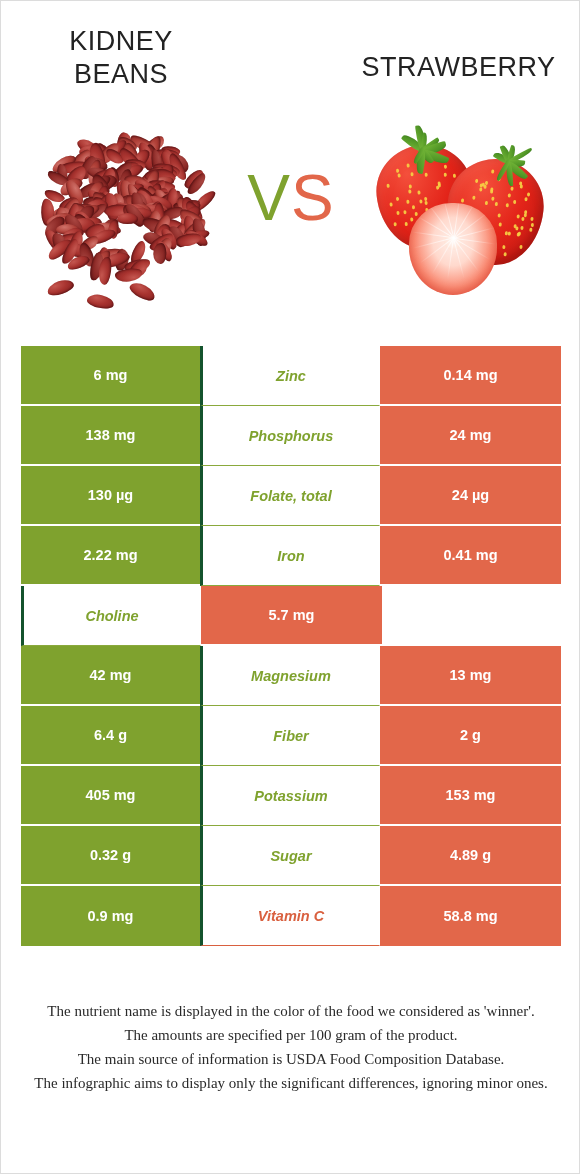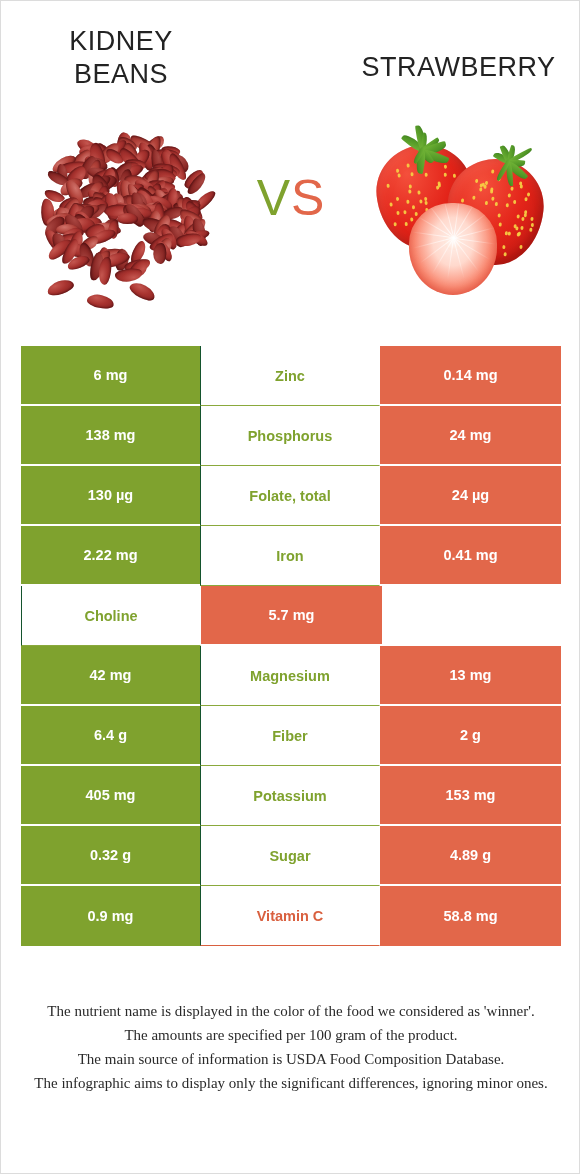--- a/index.html
+++ b/index.html
@@ -65,21 +65,21 @@
   }
 
   .vs {
     position: absolute;
     left: 232px;
     top: 60px;
     width: 116px;
     text-align: center;
     font-family: "Liberation Sans", sans-serif;
     font-weight: 300;
-    font-size: 50px;
+    font-size: 64px;
     line-height: 74px;
     letter-spacing: 1px;
   }
   .vs .v { color: #7FA22E; }
   .vs .s { color: #E2674A; }
 
   
   .beans-wrap {
     position: absolute;
     left: 28px;
@@ -172,23 +172,24 @@
     width: 179px;
     background: #7FA22E;
     color: #ffffff;
     border-bottom: 2px solid #ffffff;
   }
   .cell-mid {
     width: 180px;
     background: #ffffff;
     color: #7FA22E;
     border-bottom: 1px solid #8aa93c;
-    border-left: 1px solid #14532d;
+    border-left: 3px solid #14532d;
     border-right: 1px solid #ffffff;
     font-size: 14.5px;
+    font-style: italic;
   }
   .cell-mid.winner-red { color: #D9603F; }
   .cell-right {
     width: 181px;
     background: #E2674A;
     color: #ffffff;
     border-bottom: 2px solid #ffffff;
   }
   .row:last-child .cell-left { border-bottom: none; }
   .row:last-child .cell-right { border-bottom: none; }

